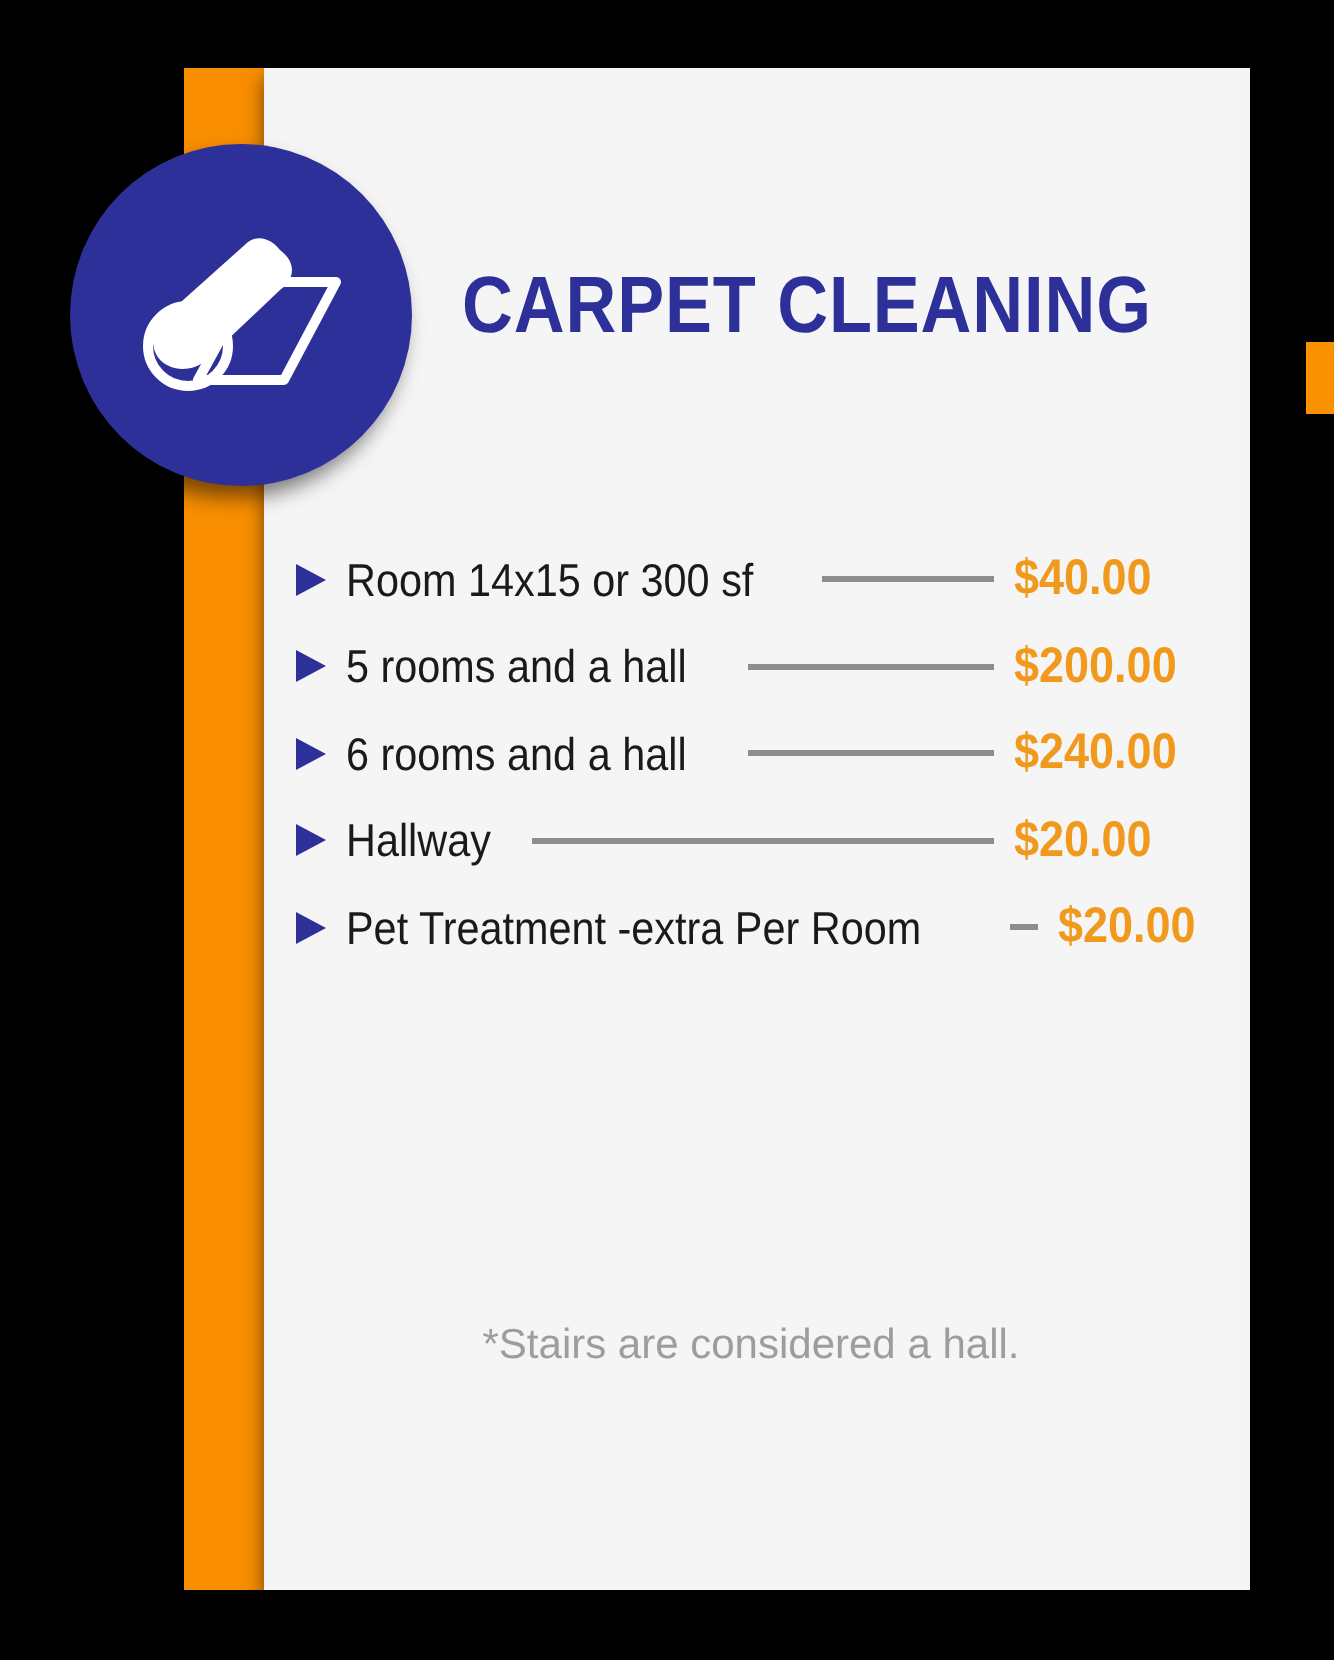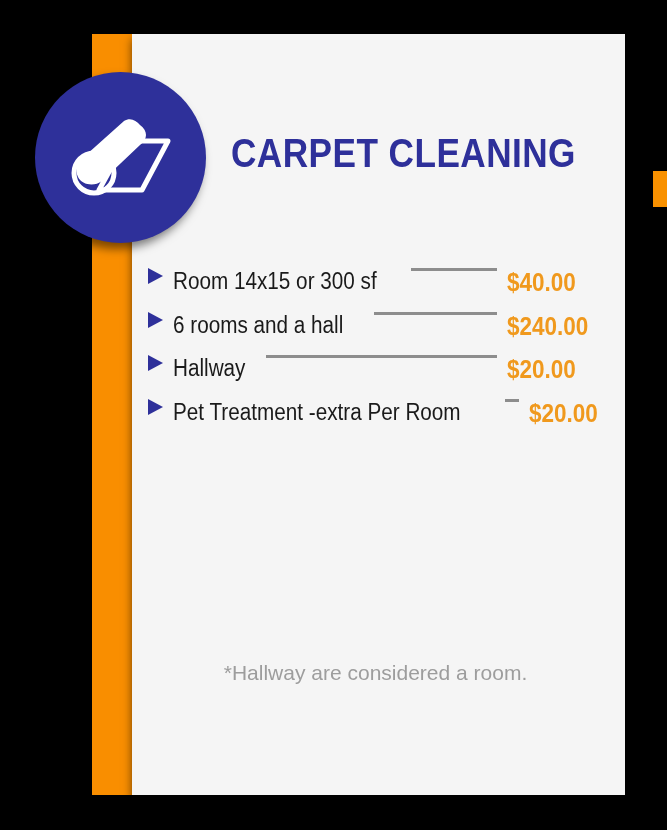--- a/index.html
+++ b/index.html
@@ -87,20 +87,21 @@
 
   
   .price-list {
     position: absolute;
     left: 148px;
     top: 268px;
     width: 445px;
   }
   .price-row {
     display: flex;
+    align-items: center;
     height: 43.5px;
   }
   .bullet {
     flex: 0 0 auto;
     width: 0;
     height: 0;
     margin-right: 10px;
     border-left: 15px solid #2e309a;
     border-top: 8px solid transparent;
     border-bottom: 8px solid transparent;
@@ -182,20 +183,26 @@
 
     <div class="price-row">
       <span class="bullet"></span>
       <span class="row-label">Room 14x15 or 300 sf</span>
       <span class="leader"></span>
       <span class="row-price">$40.00</span>
     </div>
 
 
 
+    <div class="price-row">
+      <span class="bullet"></span>
+      <span class="row-label">5 rooms and a hall</span>
+      <span class="leader"></span>
+      <span class="row-price">$200.00</span>
+    </div>
 
     <div class="price-row">
       <span class="bullet"></span>
       <span class="row-label">6 rooms and a hall</span>
       <span class="leader"></span>
       <span class="row-price">$240.00</span>
     </div>
 
 
 
@@ -208,15 +215,15 @@
 
     <div class="price-row">
       <span class="bullet"></span>
       <span class="row-label">Pet Treatment -extra Per Room</span>
       <span class="leader"></span>
       <span class="row-price">$20.00</span>
     </div>
 
   </div>
 
-  <div class="footnote">*Hallway are considered a room.</div>
+  <div class="footnote">*Stairs are considered a hall.</div>
 
 </div>
 
 </body></html>

